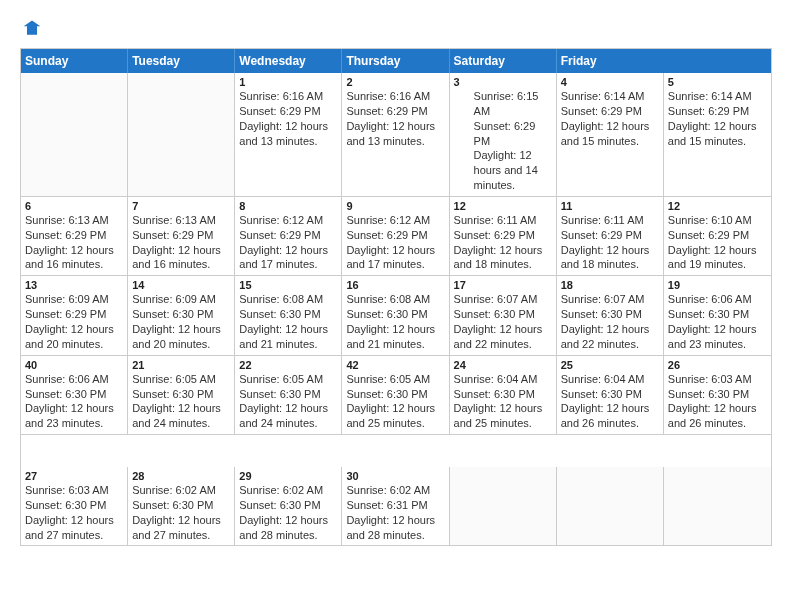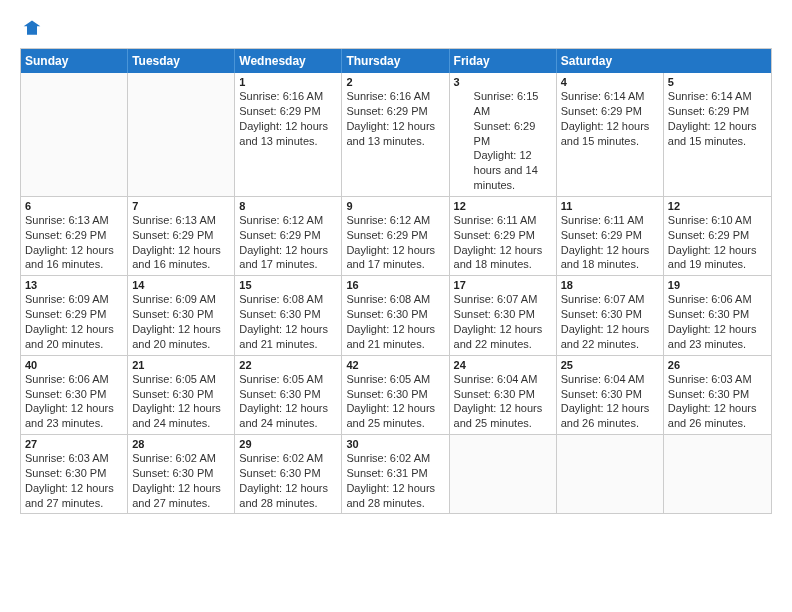--- a/index.html
+++ b/index.html
@@ -85,21 +85,21 @@
       flex: 1;
       display: flex;
       flex-direction: column;
     }
     .cal-row {
       display: grid;
       grid-template-columns: repeat(7, 1fr);
       flex: 1;
       border-bottom: 1px solid #ccc;
     }
-    .cal-row:last-child { border-bottom: none; }
+    .cal-row:last-child { border-bottom: none; margin-top: 32px; }
     .cal-cell {
       border-right: 1px solid #ccc;
       padding: 3px 4px;
       font-size: 9.2px;
       color: #333;
       vertical-align: top;
       min-height: 0;
     }
     .cal-cell:last-child { border-right: none; }
     .cal-cell.empty { background: #fafafa; }
@@ -135,22 +135,22 @@
       <div class="location"></div>
     </div>
   </div>
 
   <div class="calendar">
     <div class="cal-header">
     <div class="cal-header-cell">Sunday</div>
         <div class="cal-header-cell">Tuesday</div>
         <div class="cal-header-cell">Wednesday</div>
         <div class="cal-header-cell">Thursday</div>
+        <div class="cal-header-cell">Saturday</div>
         <div class="cal-header-cell">Friday</div>
-        <div class="cal-header-cell">Saturday</div>
       </div>
     <div class="cal-body">
     <div class="cal-row">
           <div class="cal-cell empty"></div>
           <div class="cal-cell empty"></div>
           <div class="cal-cell">
             <span class="day-num">1</span>
             <div class="cell-info" style="white-space: pre-line;">Sunrise: 6:16 AM
 Sunset: 6:29 PM
 Daylight: 12 hours and 13 minutes.</div>

